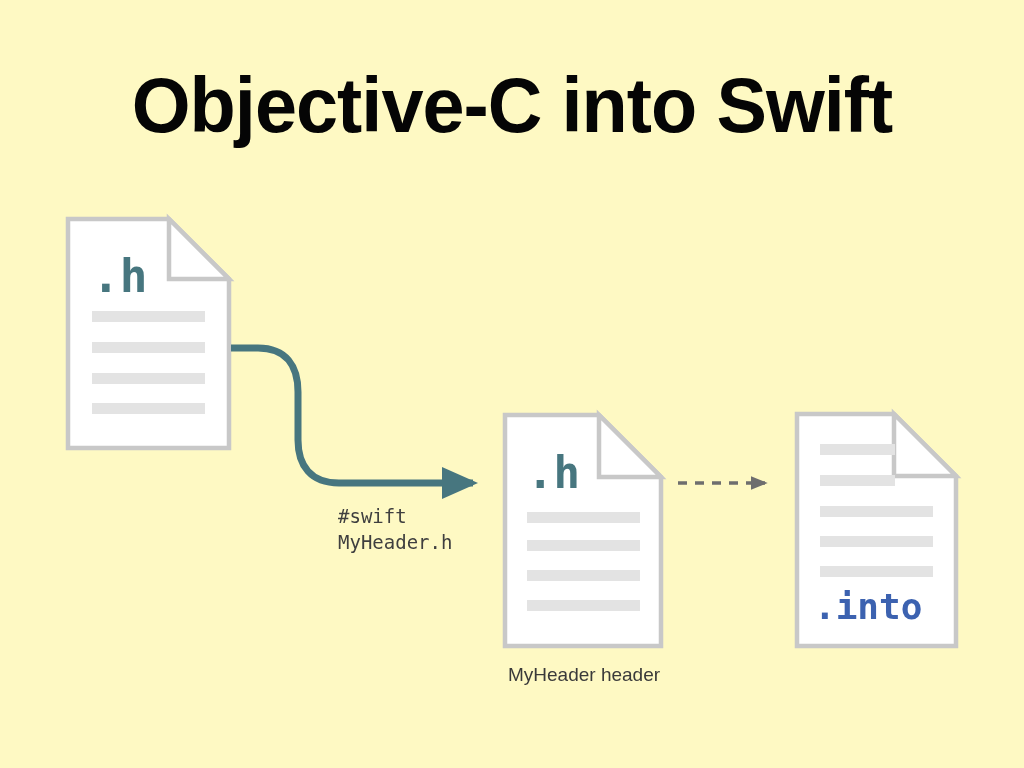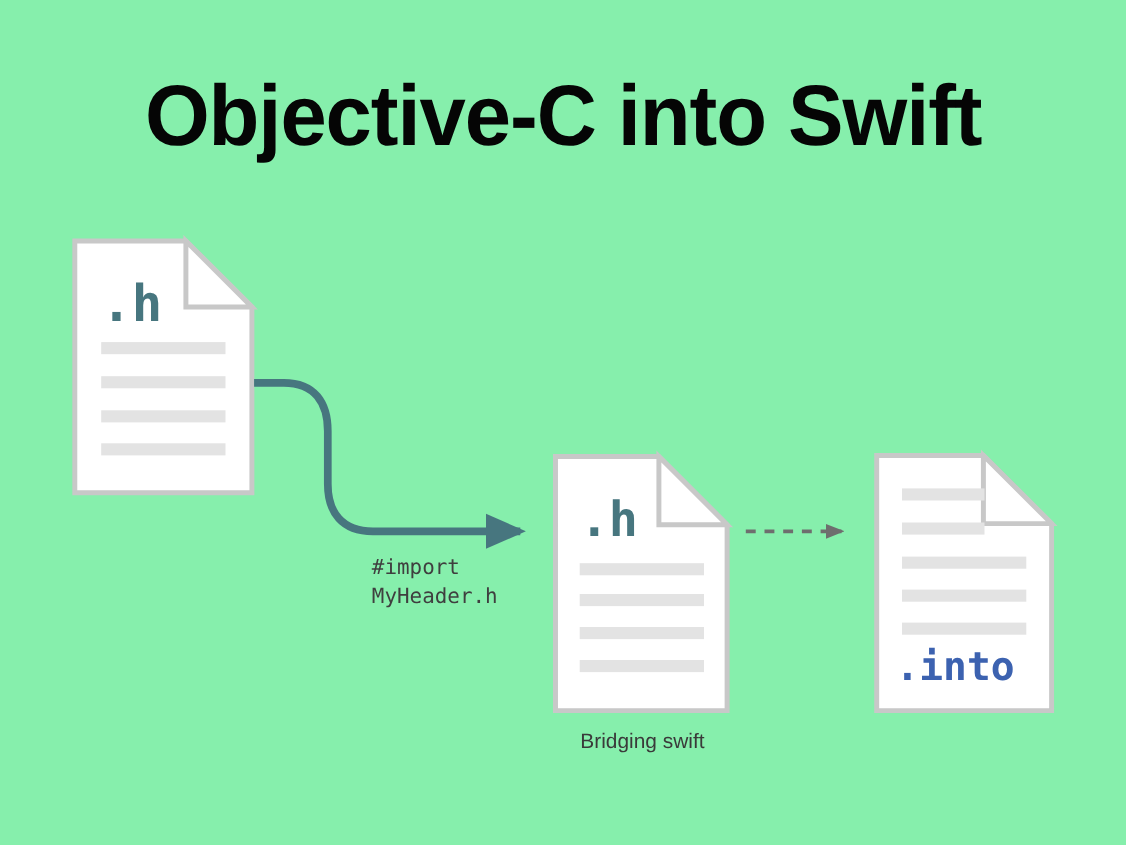--- a/index.html
+++ b/index.html
@@ -13,21 +13,21 @@
     height: 768px;
     overflow: hidden;
     font-family: "Liberation Sans", sans-serif;
     position: relative;
   }
 
   #slide {
     position: relative;
     width: 1024px;
     height: 768px;
-    background: #86efac;
+    background: #fef9c3;
   }
 
   
   .slide-title {
     position: absolute;
     left: 0;
     top: 62px;
     width: 1024px;
     text-align: center;
     font-family: "Liberation Sans", sans-serif;
@@ -165,19 +165,19 @@
       </g>
 
     </svg>
 
     <div class="doc-ext ext-h1">.h</div>
 
     <div class="doc-ext ext-h2">.h</div>
 
     <div class="doc-ext ext-swift">.into</div>
 
-    <div class="import-label">#import
+    <div class="import-label">#swift
 MyHeader.h</div>
 
-    <div class="caption">Bridging swift</div>
+    <div class="caption">MyHeader header</div>
 
   </div>
 </div>
 
 </body></html>

